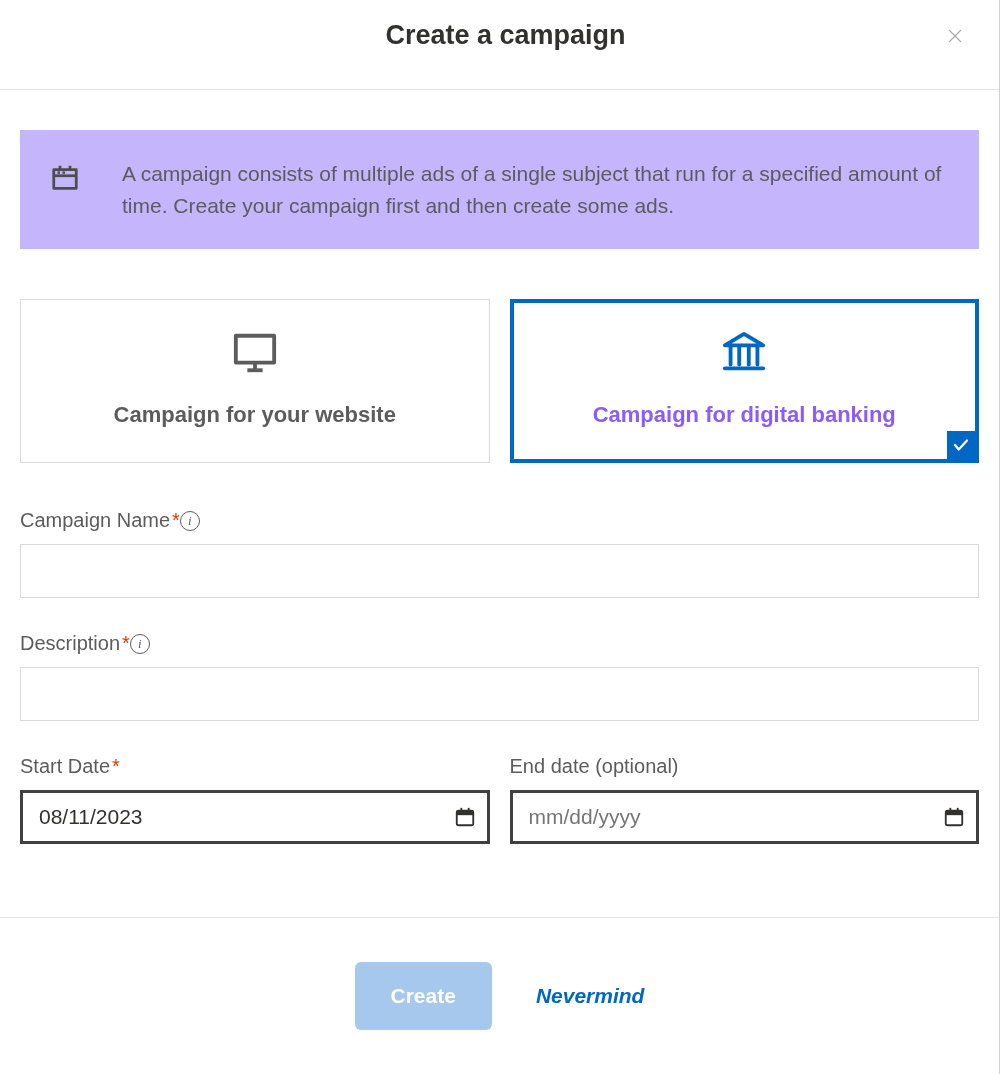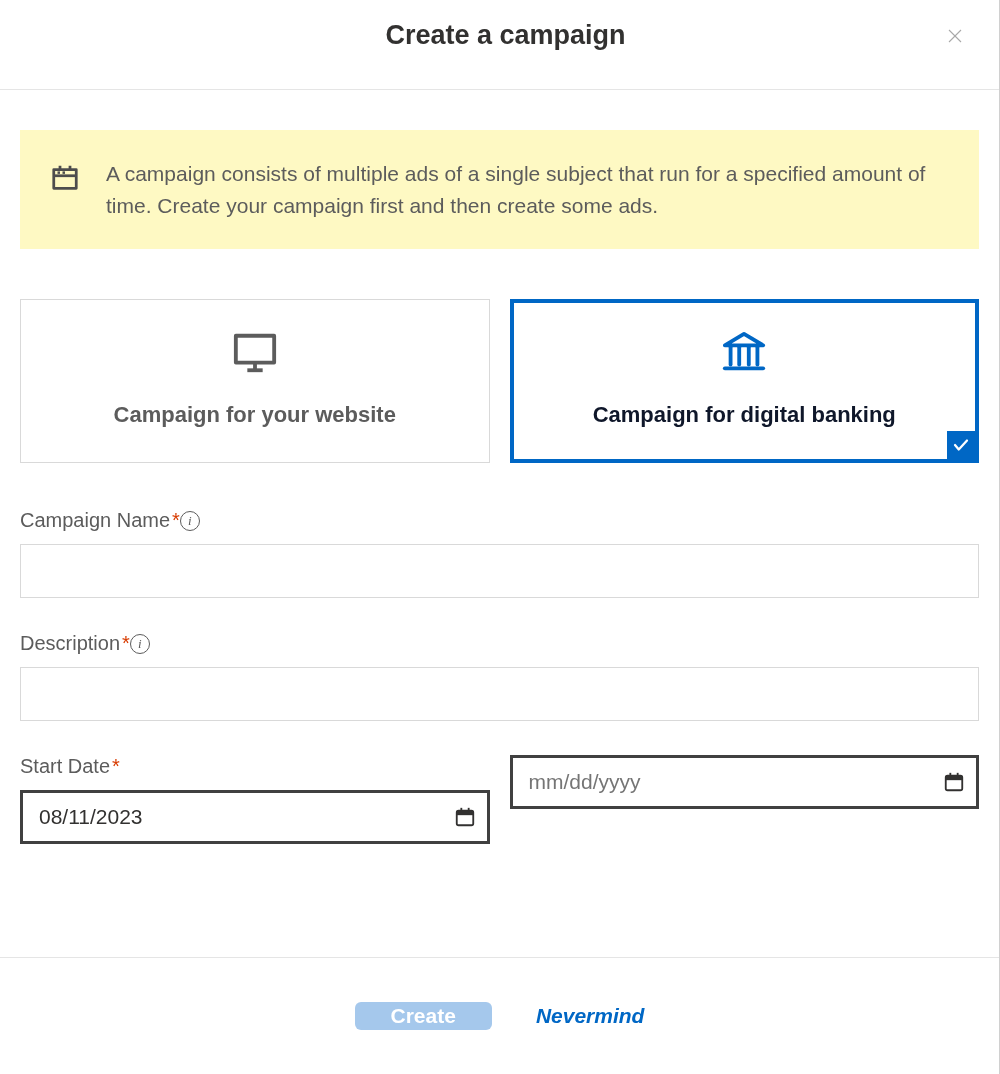--- a/index.html
+++ b/index.html
@@ -41,25 +41,25 @@
       align-items: center;
       justify-content: center;
     }
     .close-btn svg { width: 18px; height: 18px; }
     .modal-body {
       flex: 1;
       padding: 40px 20px 20px 20px;
       overflow: auto;
     }
     .info-box {
-      background: #fef9c3;
+      background: #c4b5fd;
       padding: 28px 30px;
       display: flex;
       align-items: flex-start;
-      gap: 26px;
+      gap: 42px;
       margin-bottom: 50px;
     }
     .info-icon {
       color: #4d4d4d;
       flex-shrink: 0;
       margin-top: 4px;
     }
     .info-icon svg { width: 30px; height: 30px; }
     .info-text {
       font-size: 21px;
@@ -128,21 +128,21 @@
       justify-content: center;
       margin-bottom: 24px;
     }
     .type-card-icon svg { width: 46px; height: 46px; }
     .type-card .label {
       font-size: 22px;
       font-weight: 600;
       color: #5c5c5c;
     }
     .type-card.selected .label {
-      color: #0f172a;
+      color: #8b5cf6;
     }
     .type-card.selected .type-card-icon { color: #0067c5; }
     .type-card:not(.selected) .type-card-icon { color: #5c5c5c; }
     .check-corner {
       position: absolute;
       bottom: 0;
       right: 0;
       width: 28px;
       height: 28px;
       background: #0067c5;
@@ -210,21 +210,21 @@
       align-items: center;
       justify-content: center;
       gap: 44px;
     }
     .btn-primary {
       background: #a5c8ec;
       color: #fff;
       border: none;
       font-size: 21px;
       font-weight: 600;
-      padding: 2px 36px;
+      padding: 22px 36px;
       border-radius: 6px;
       cursor: pointer;
     }
     .btn-link {
       background: none;
       border: none;
       color: #0067c5;
       font-size: 21px;
       font-weight: 600;
       cursor: pointer;
@@ -323,20 +323,23 @@
         <input class="date-input" type="text" value="08/11/2023" style="">
         <svg class="cal-icon" viewBox="0 0 24 24" fill="currentColor">
             <rect x="3" y="5" width="18" height="16" rx="2" fill="none" stroke="currentColor" stroke-width="2"></rect>
             <rect x="3" y="5" width="18" height="5"></rect>
             <line x1="8" y1="2" x2="8" y2="6" stroke="currentColor" stroke-width="2"></line>
             <line x1="16" y1="2" x2="16" y2="6" stroke="currentColor" stroke-width="2"></line>
           </svg>
       </div>
     </div>
     <div class="date-col">
+      <div class="label-row">
+        <div class="form-label">End date (optional)</div>
+      </div>
       <div class="date-input-wrap">
         <input class="date-input placeholder" type="text" placeholder="mm/dd/yyyy" style="">
         <svg class="cal-icon" viewBox="0 0 24 24" fill="currentColor">
             <rect x="3" y="5" width="18" height="16" rx="2" fill="none" stroke="currentColor" stroke-width="2"></rect>
             <rect x="3" y="5" width="18" height="5"></rect>
             <line x1="8" y1="2" x2="8" y2="6" stroke="currentColor" stroke-width="2"></line>
             <line x1="16" y1="2" x2="16" y2="6" stroke="currentColor" stroke-width="2"></line>
           </svg>
       </div>
     </div>

